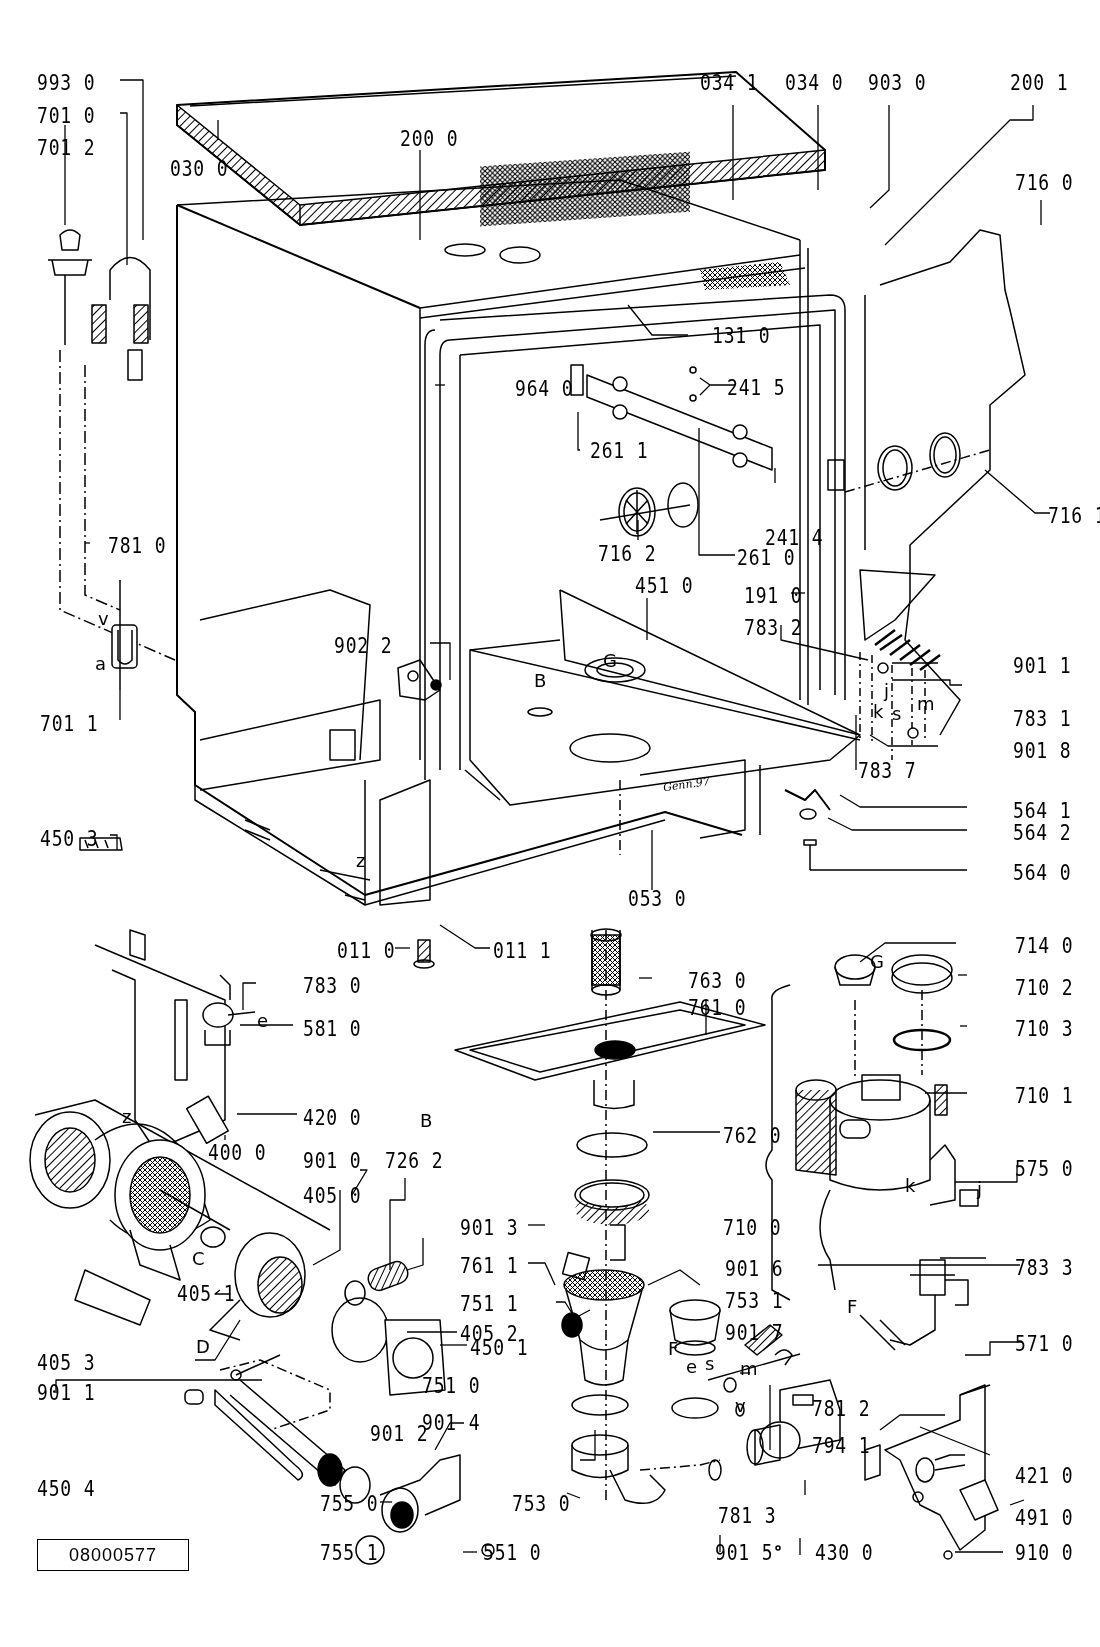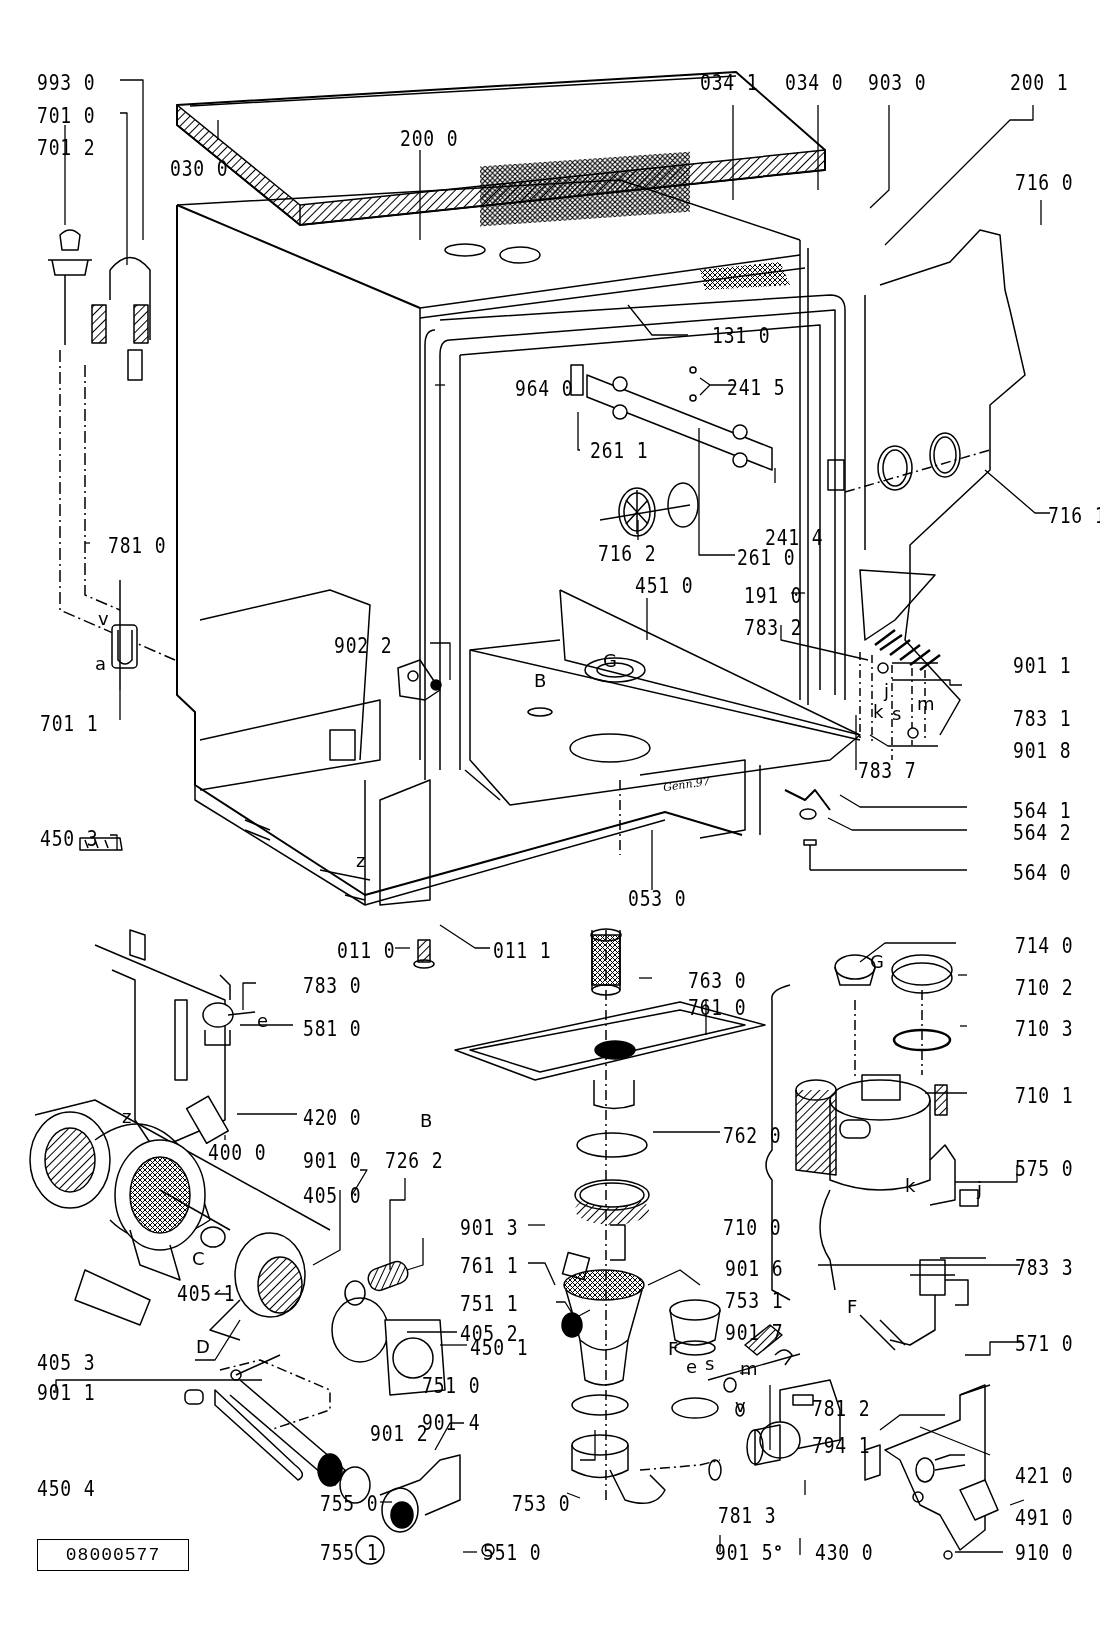--- a/index.html
+++ b/index.html
@@ -4,21 +4,21 @@
 <style>
   html,body{margin:0;padding:0;background:#fff;}
   #canvas{position:relative;width:1100px;height:1647px;background:#fff;overflow:hidden;
     font-family:"DejaVu Sans Condensed","DejaVu Sans",sans-serif;}
   svg#art{position:absolute;left:0;top:0;}
   .lbl{position:absolute;font-family:"DejaVu Sans Mono","Liberation Mono",monospace;
     font-size:22px;line-height:22px;color:#000;white-space:pre;letter-spacing:1px;
     transform:scaleX(0.82);transform-origin:left top;}
   .ltr{position:absolute;font-family:"DejaVu Sans","Liberation Sans",sans-serif;font-size:18px;line-height:18px;color:#000;}
   .code-box{position:absolute;left:37px;top:1539px;width:150px;height:30px;border:1.5px solid #000;
-    font-family:Liberation Mono, monospace;font-size:18px;line-height:30px;text-align:center;letter-spacing:1px;}
+    font-family:Liberation Sans, sans-serif;font-size:18px;line-height:30px;text-align:center;letter-spacing:1px;}
   .stamp{position:absolute;font-family:"DejaVu Serif","Liberation Serif",serif;font-style:italic;font-size:11px;}
 </style>
 </head>
 <body>
 
 <div id="canvas">
 <svg id="art" width="1100" height="1647" viewBox="0 0 1100 1647">
   <defs>
     <pattern id="hatch" width="6" height="6" patternUnits="userSpaceOnUse" patternTransform="rotate(45)">
       <line x1="0" y1="0" x2="0" y2="6" stroke="#000" stroke-width="2"></line>

